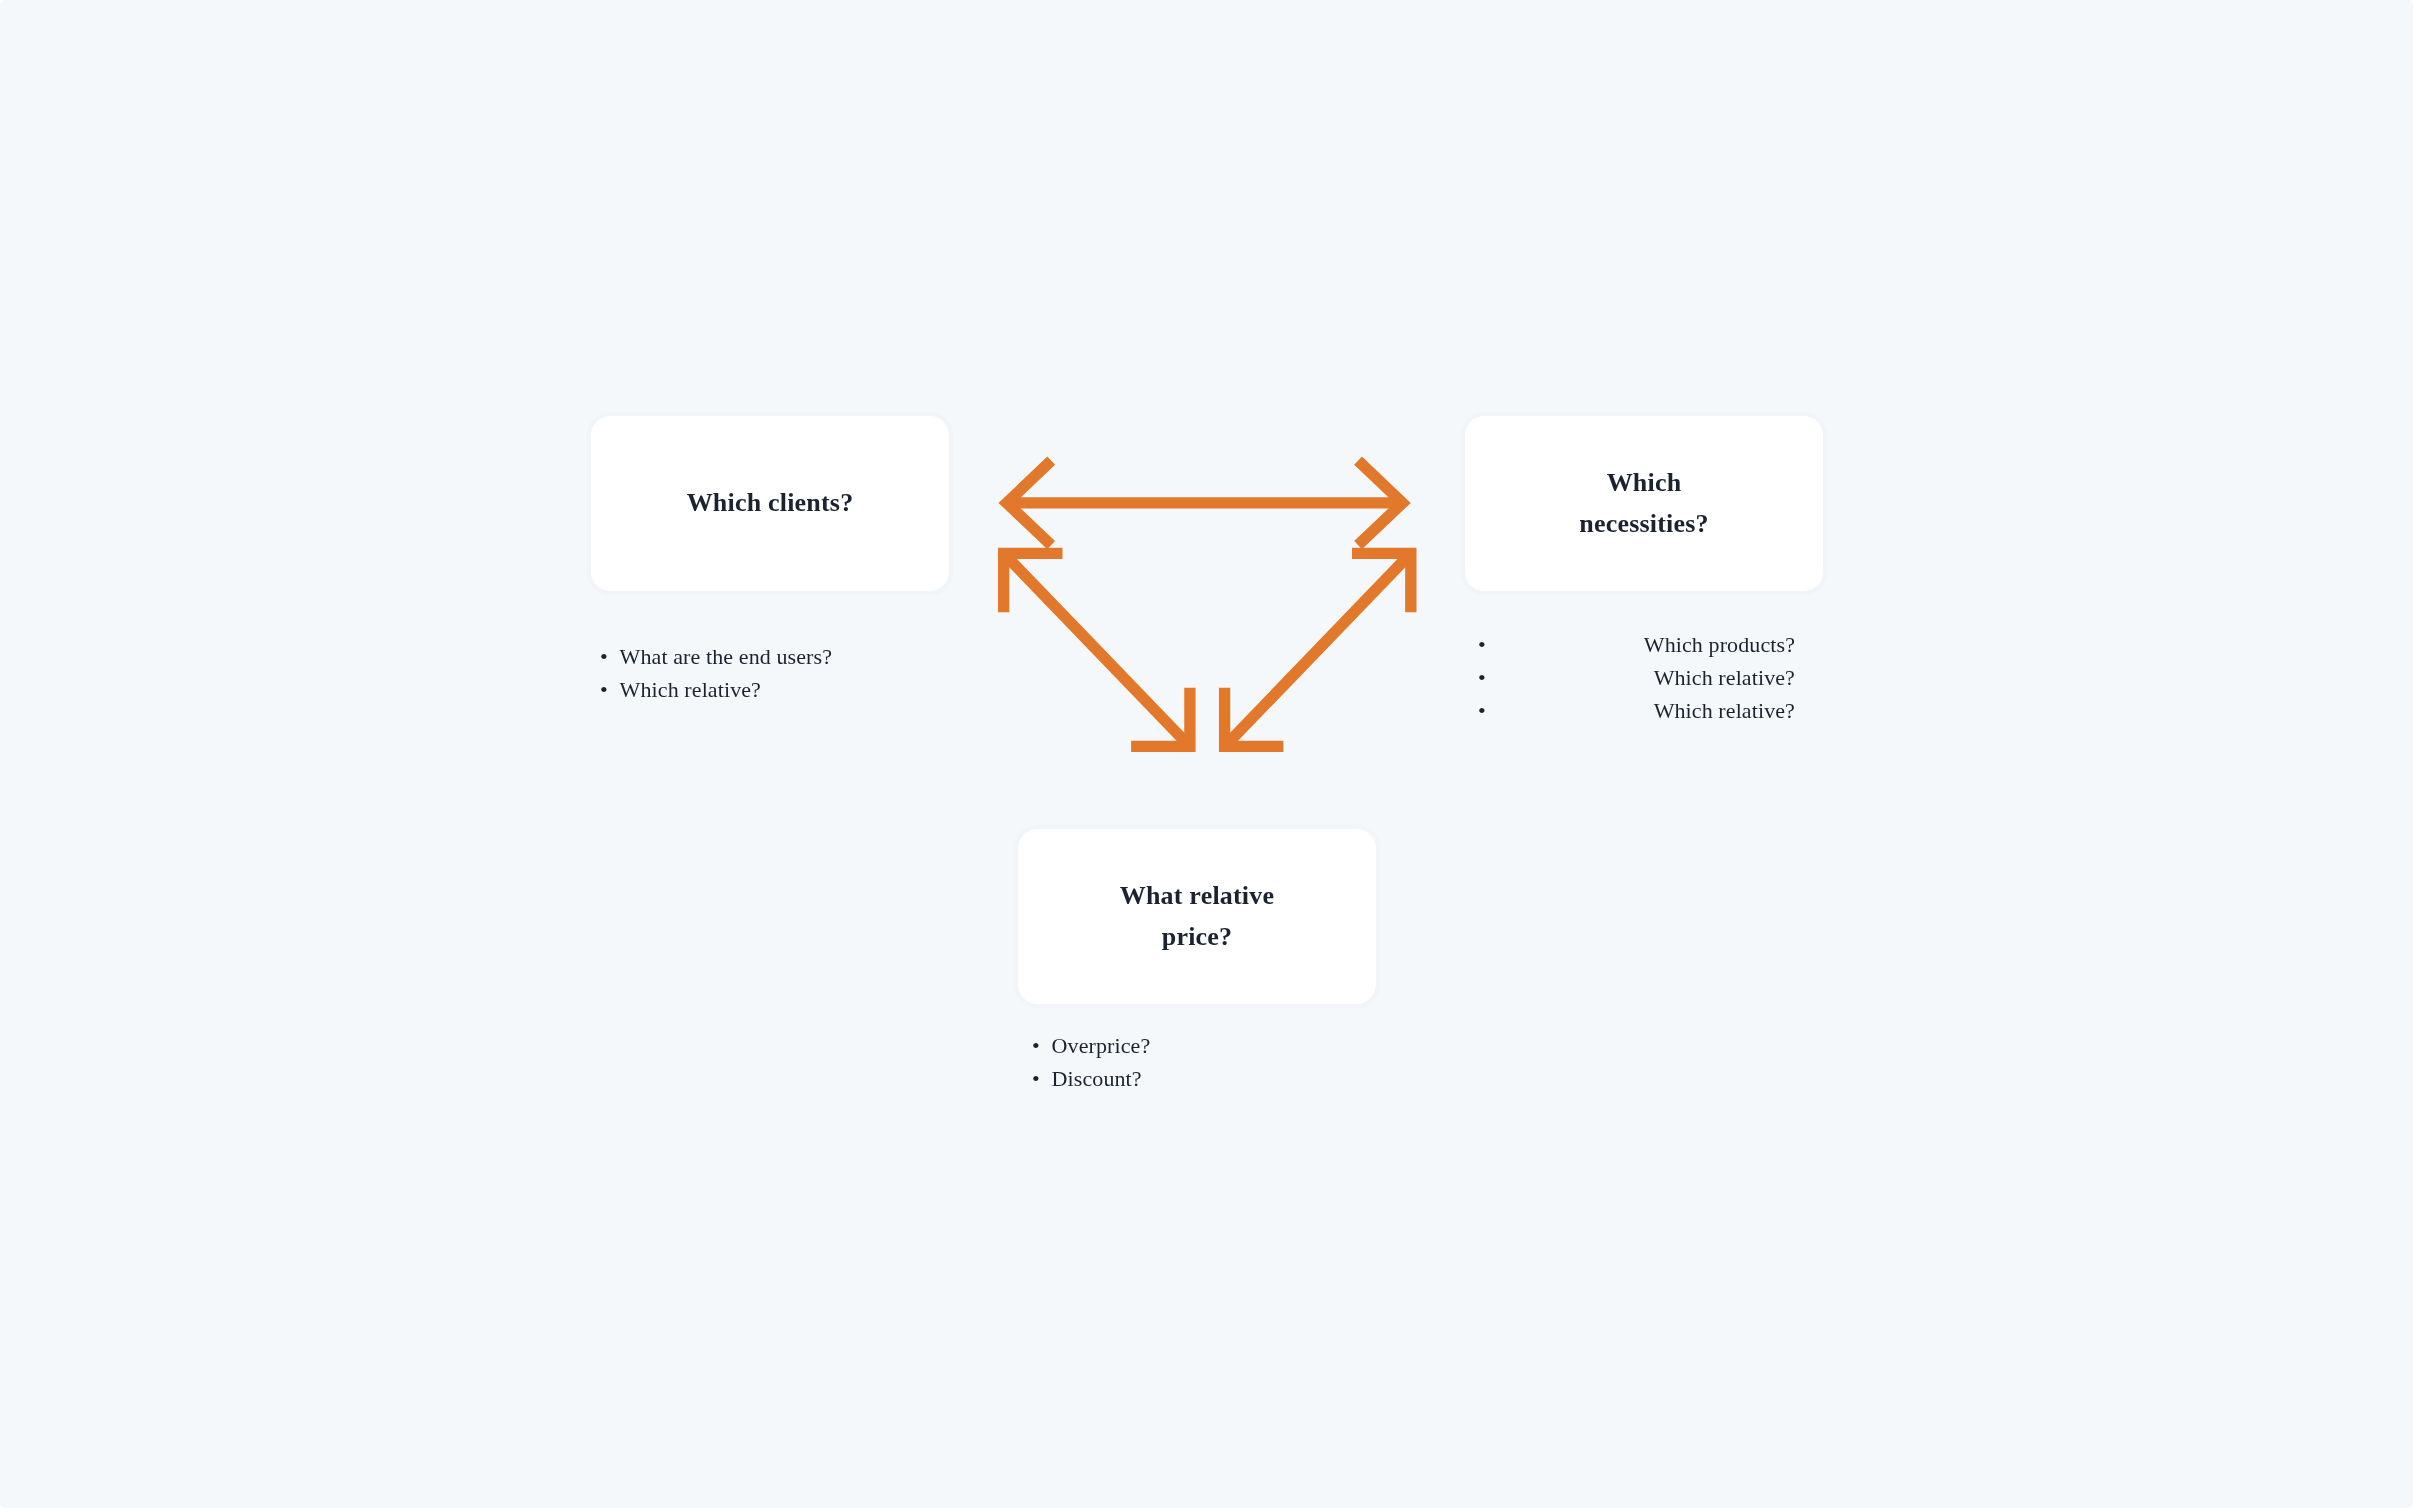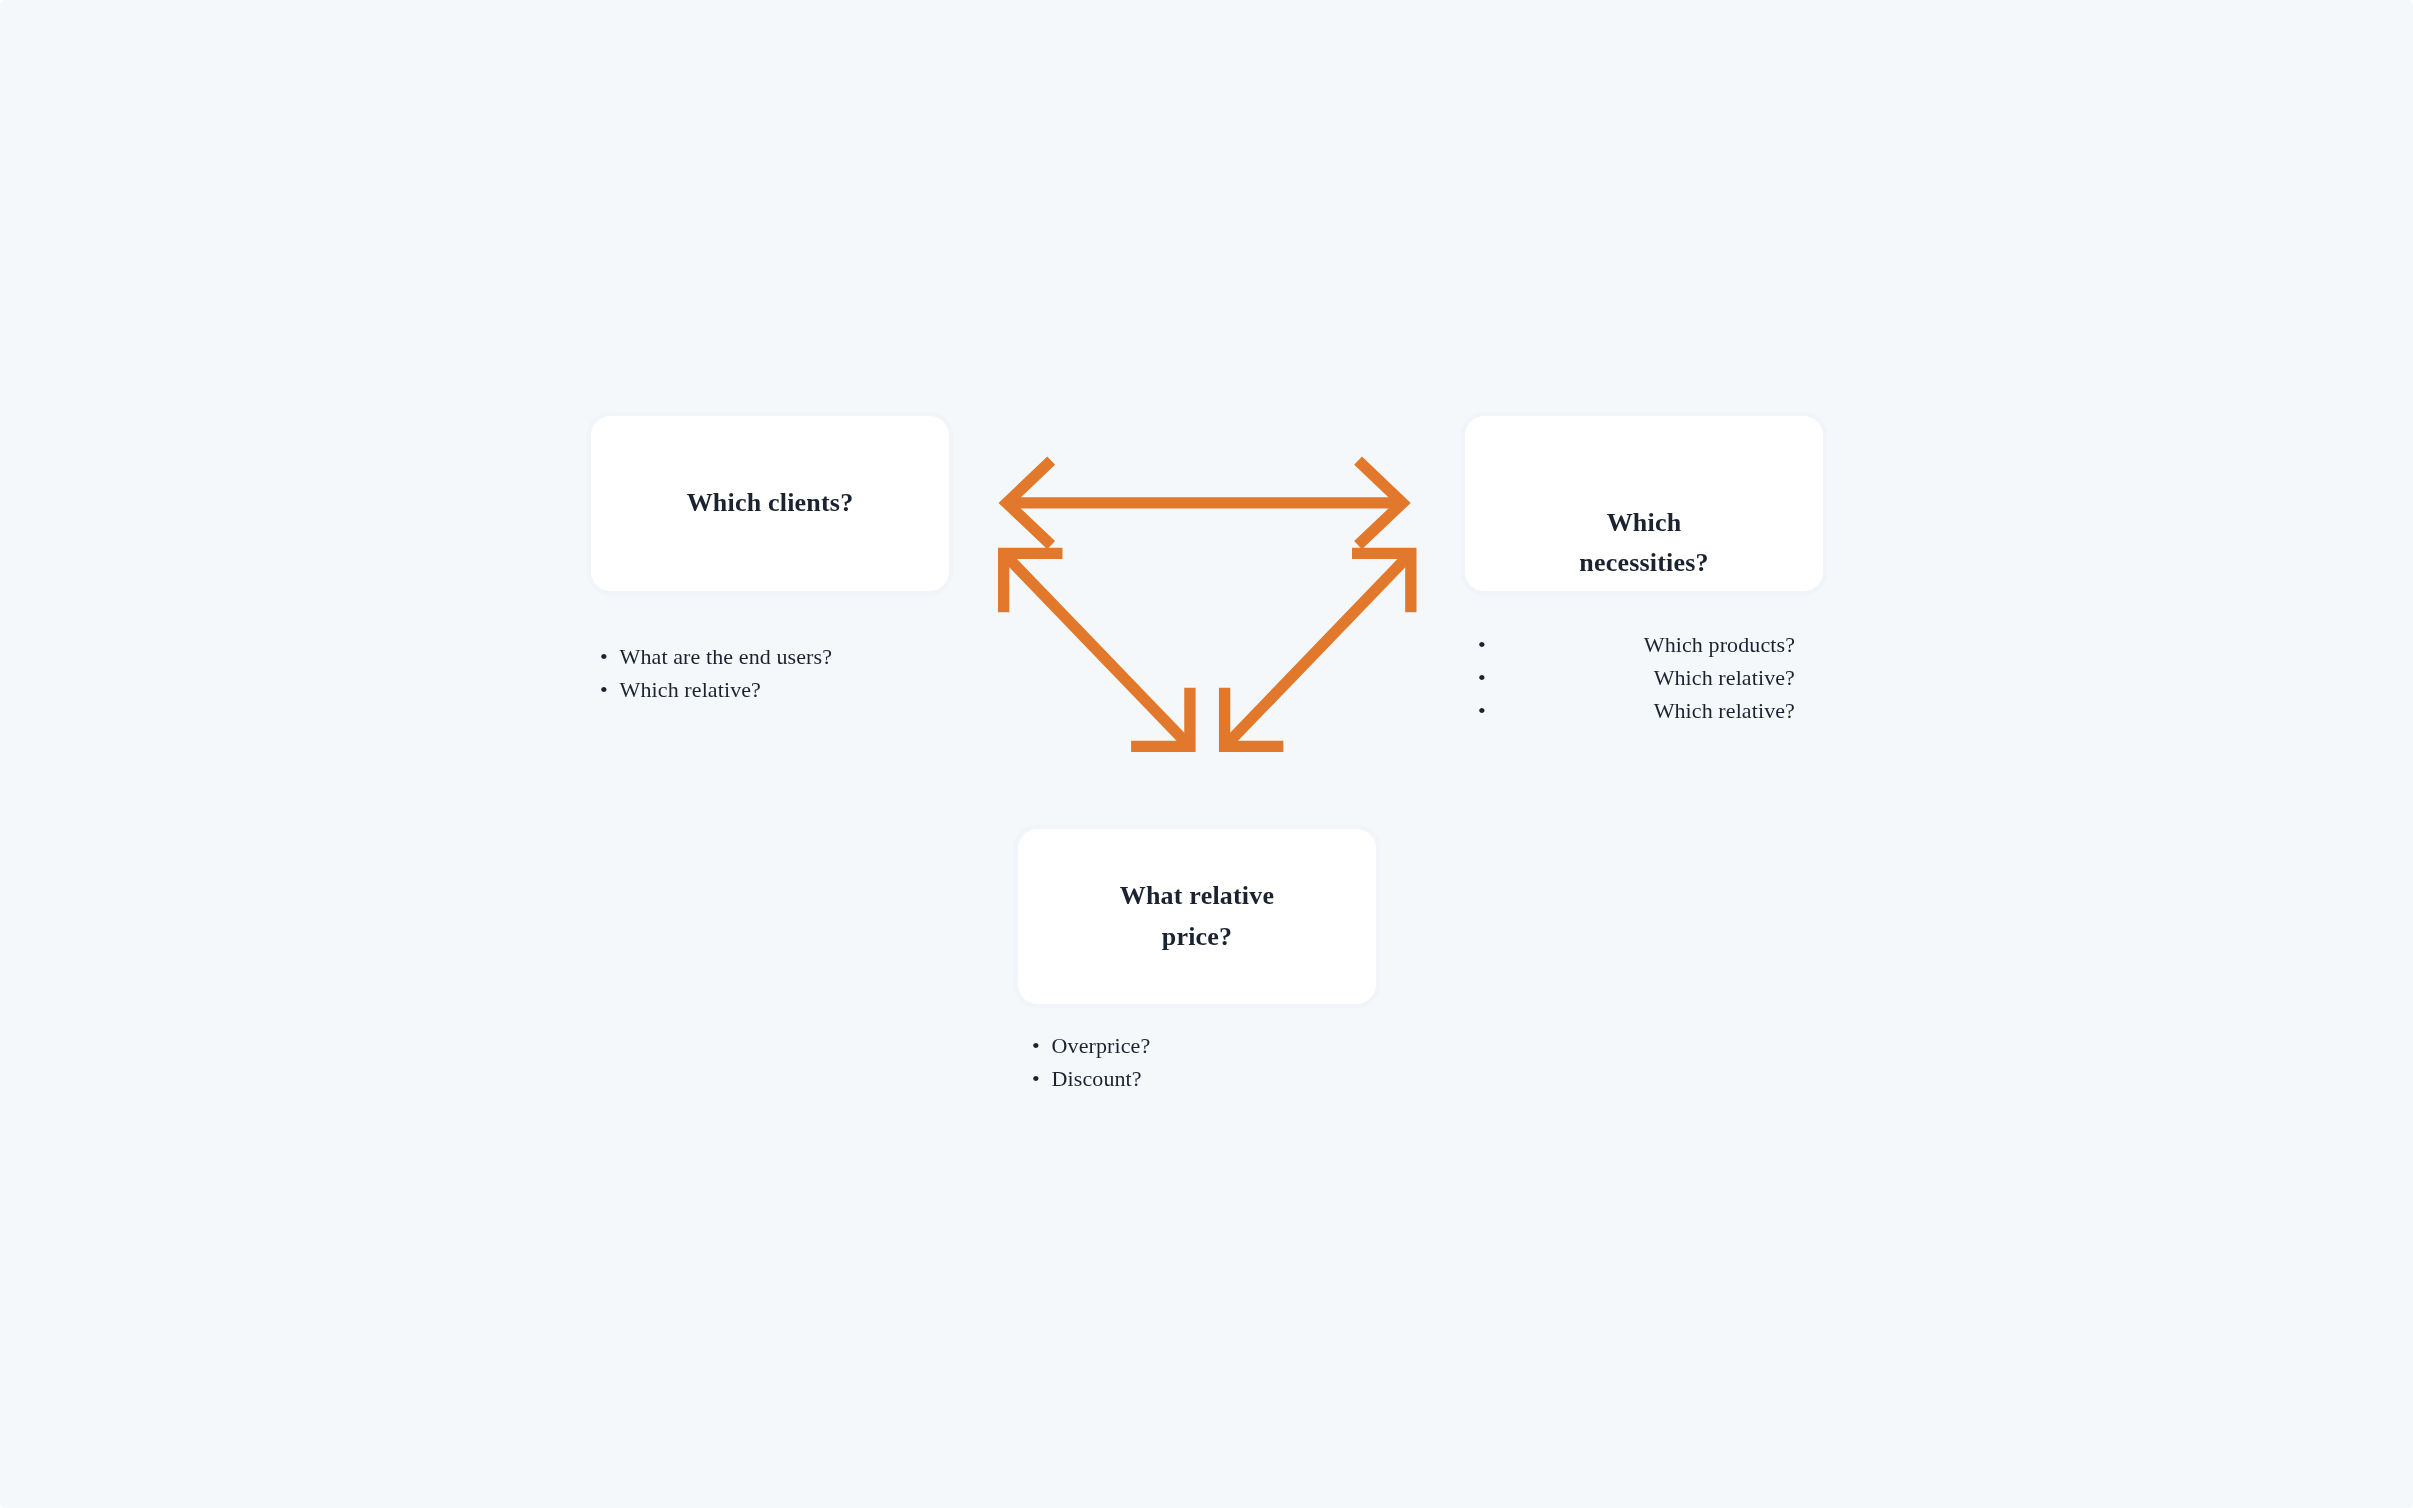--- a/index.html
+++ b/index.html
@@ -40,21 +40,21 @@
     font-size: 26px;
     font-weight: bold;
     color: #1b2330;
     text-align: center;
     line-height: 1.55;
     letter-spacing: 0.2px;
     white-space: pre-line;
   }
 
   #card-clients      { left: 591px;  top: 416px;  }
-  #card-necessities  { left: 1465px; top: 416px; align-items: flex-end;  }
+  #card-necessities  { left: 1465px; top: 416px;  }
   #card-price        { left: 1018px; top: 817px; margin-top: 12px; }
 
   
   .bullets {
     position: absolute;
     list-style: none;
     margin: 0;
     padding: 0;
     font-size: 22px;
     line-height: 33px;

